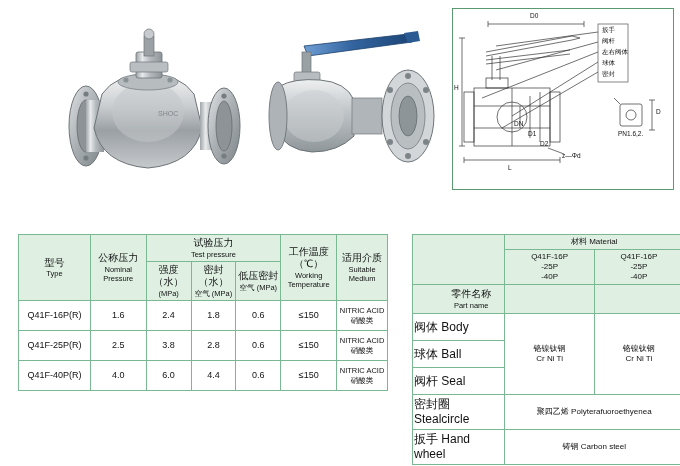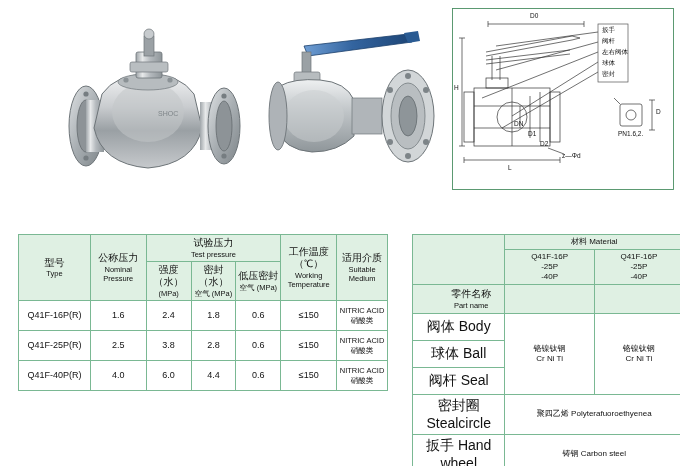--- a/index.html
+++ b/index.html
@@ -90,21 +90,21 @@
     background: #dff0e3;
     font-size: 8px;
   }
   .hdr .cn { display: block; font-size: 10px; }
   .hdr .en { display: block; font-size: 7.5px; }
 
   .spec-table .rowcell { height: 30px; font-size: 9px; margin-left: 32px; }
   .spec-table .media { font-size: 7.5px; line-height: 1.3; }
 
   .mat-table .rowcell { height: 27px; }
-  .mat-table .partname { text-align: center; font-size: 14px; }
+  .mat-table .partname { text-align: left; font-size: 12px; }
   .mat-table .matval { font-size: 8px; line-height: 1.3; margin-left: 11px; }
 
   .nowrap { white-space: nowrap; }
 
   
   .lbl {
     position: absolute;
     font-size: 6.5px;
     color: #111;
     white-space: nowrap;

